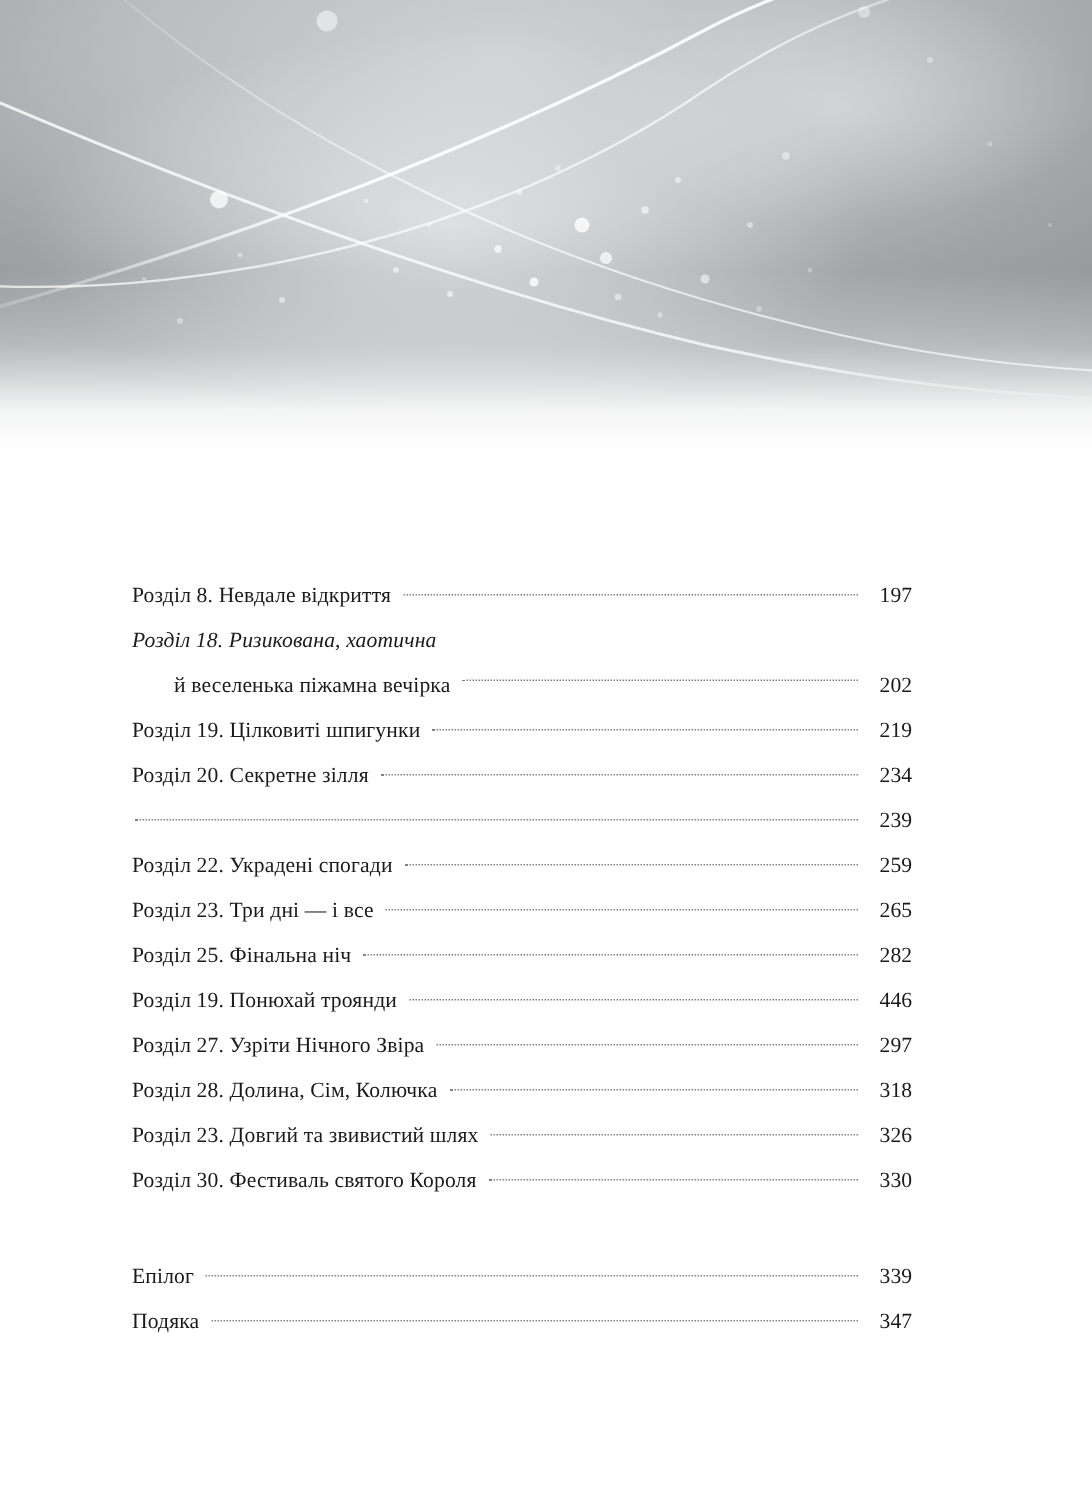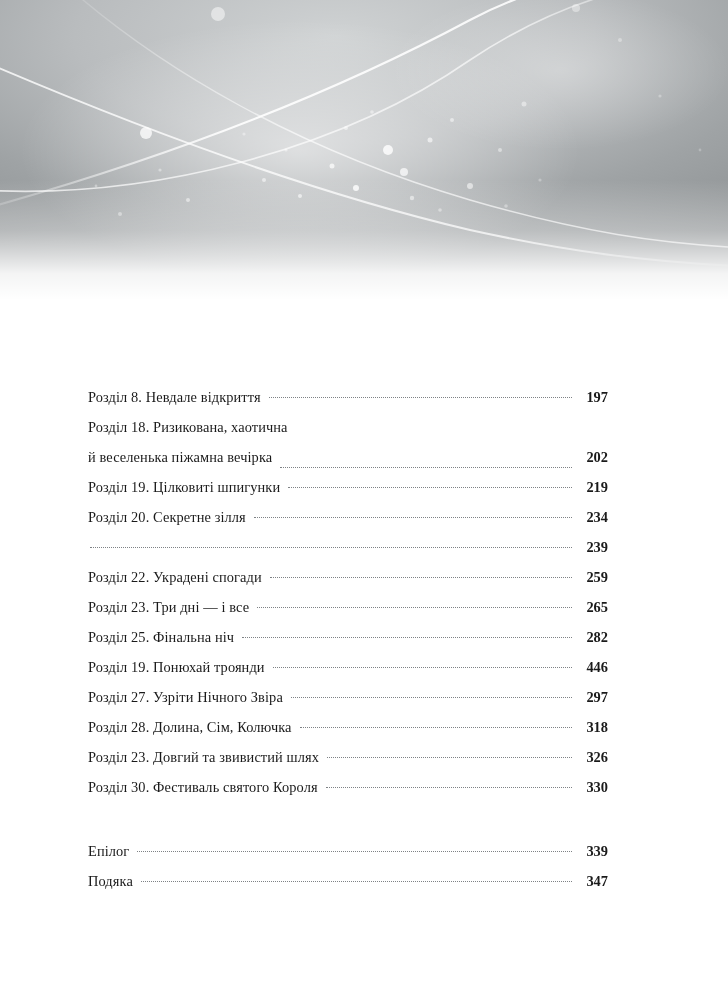--- a/index.html
+++ b/index.html
@@ -68,32 +68,33 @@
     top: -4px;
     overflow: hidden;
     border-bottom: 1px dotted #7e8285;
     margin: 0 2px;
   }
   .toc-row .page {
     flex: 0 0 auto;
     padding-left: 6px;
     text-align: right;
     min-width: 28px;
-    font-weight: bold;
   }
   .toc-row.wrap {
     display: block;
     white-space: normal;
   }
   .toc-row.wrap .line1 {
     display: block;
+    font-style: italic;
   }
   .toc-row.wrap .line2 {
     display: flex;
-    align-items: flex-end;
+    align-items: center;
+    margin-left: 28px;
   }
   .toc-group-gap {
     height: 34px;
   }
 </style>
 </head>
 <body>
 
 <div class="header-art">
   <svg width="728" height="300" viewBox="0 0 728 300" xmlns="http://www.w3.org/2000/svg">

